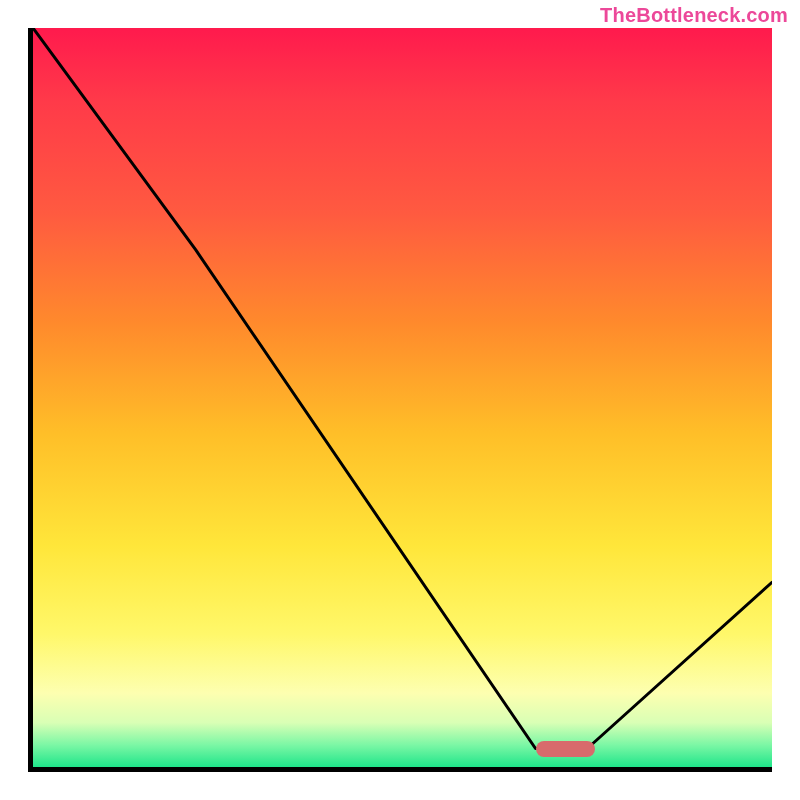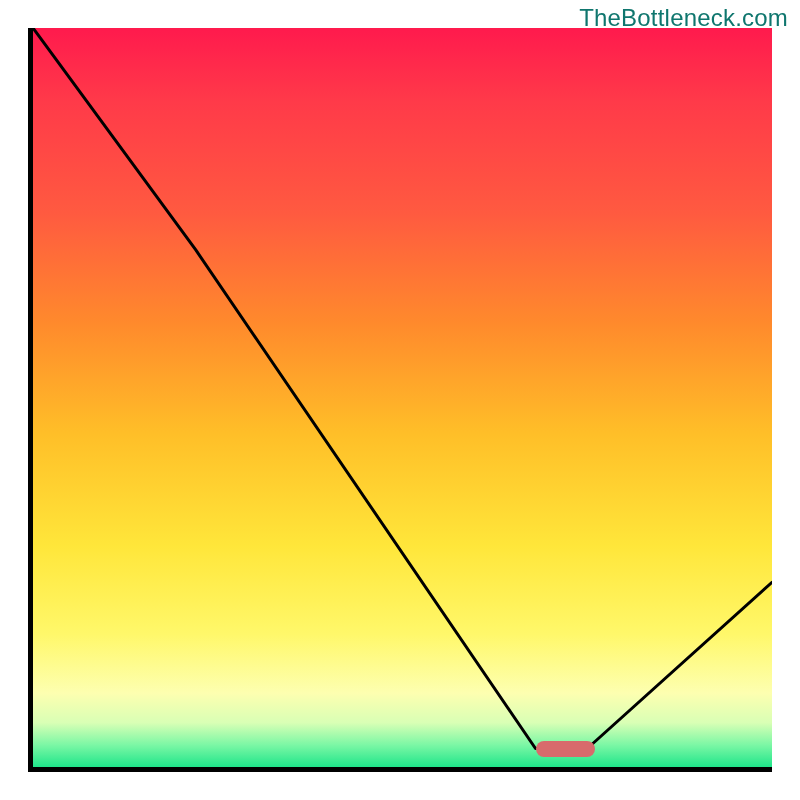--- a/index.html
+++ b/index.html
@@ -13,23 +13,23 @@
   }
   .wrap {
     position: relative;
     width: 800px;
     height: 800px;
   }
   .attribution {
     position: absolute;
     top: 4px;
     right: 12px;
-    font-size: 24px;
-    font-weight: 400;
-    color: #0f766e;
+    font-size: 20px;
+    font-weight: 700;
+    color: #ec4899;
     letter-spacing: 0.2px;
   }
   .plot-frame {
     position: absolute;
     left: 28px;
     top: 28px;
     width: 744px;
     height: 744px;
     border-left: 5px solid #000;
     border-bottom: 5px solid #000;

